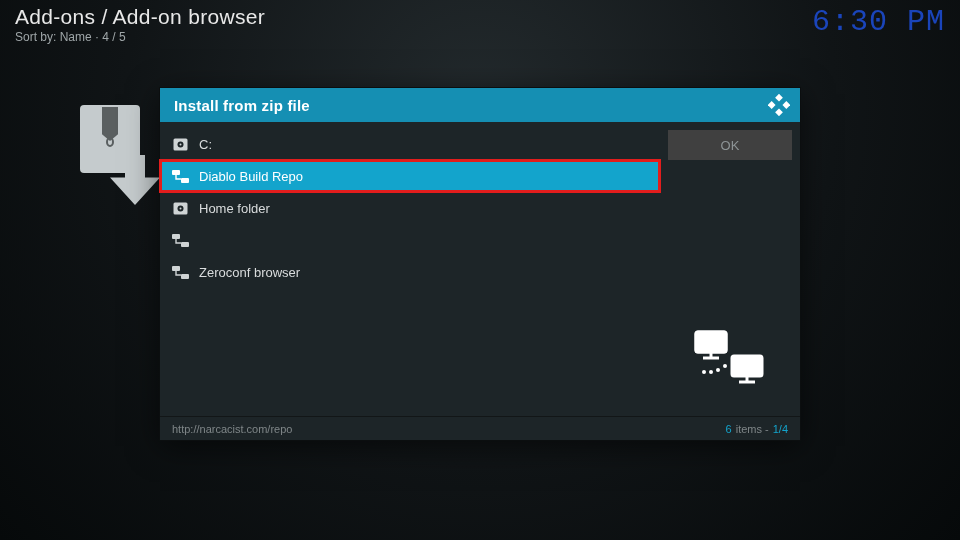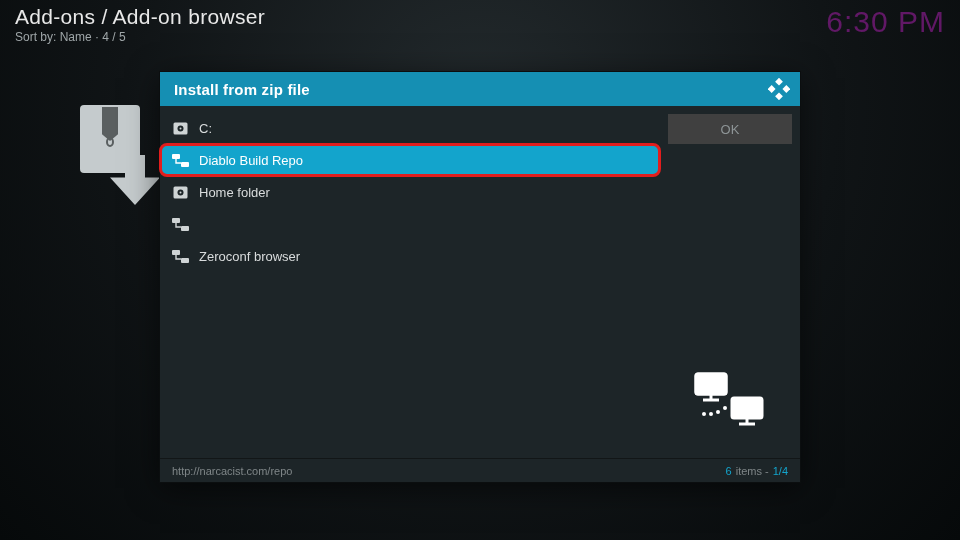--- a/index.html
+++ b/index.html
@@ -28,23 +28,24 @@
     letter-spacing: .3px;
   }
   .sort {
     font-size: 12px;
     color: #9fa6a8;
     margin-top: 1px;
   }
   .clock {
     font-size: 30px;
     font-weight: 300;
-    color: #701a75;
+    color: #1d4ed8;
     opacity: .85;
     letter-spacing: 1px;
+    font-family: Liberation Mono, monospace;
   }
 
   .zip-icon {
     position: absolute;
     left: 80px;
     top: 105px;
     width: 80px;
     height: 80px;
   }
   .zip-icon .file {
@@ -72,23 +73,23 @@
     position: absolute;
     left: 30px; top: 50px;
     width: 50px; height: 50px;
     background: #c5cbcd;
     clip-path: polygon(30% 0,70% 0,70% 45%,100% 45%,50% 100%,0 45%,30% 45%);
   }
 
   .dialog {
     position: absolute;
     left: 160px;
-    top: 72px;
+    top: 88px;
     width: 640px;
-    height: 410px;
+    height: 352px;
     background: #1d2528;
     box-shadow: 0 0 0 1px #0b0e0f, 0 6px 30px rgba(0,0,0,.6);
     display: flex;
     flex-direction: column;
   }
   .title-bar {
     height: 34px;
     background: #158fb3;
     display: flex;
     align-items: center;
@@ -114,21 +115,20 @@
     align-items: center;
     height: 32px;
     padding: 0 12px;
     font-size: 13px;
     color: #d9dcdd;
     cursor: pointer;
   }
   .row.selected {
     background: #13a4cc;
     color: #fff;
-    border-radius: 7px;
   }
   .row.highlight {
     outline: 3px solid #e21d1d;
     outline-offset: -2px;
   }
   .row .ic {
     width: 17px; height: 14px;
     margin-right: 10px;
     display: inline-flex;
     align-items: center;

